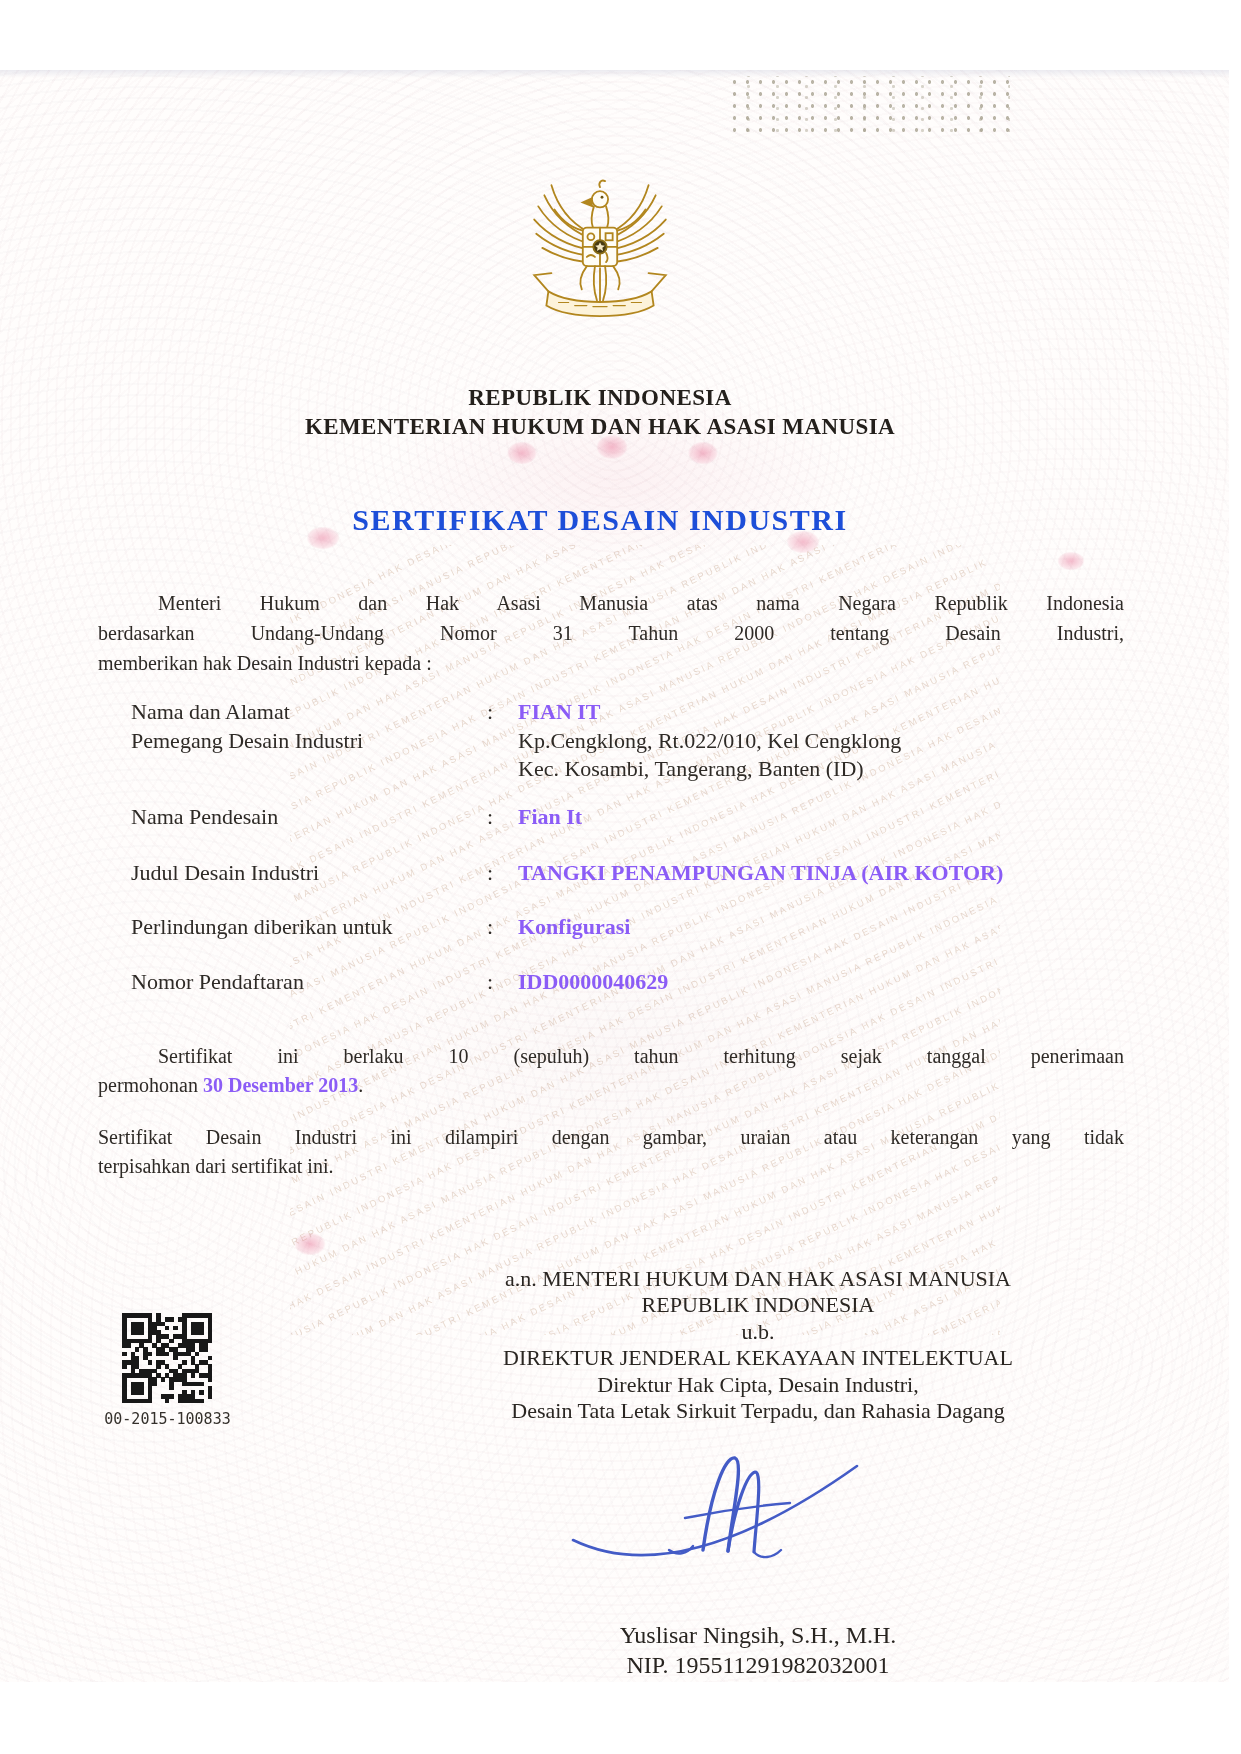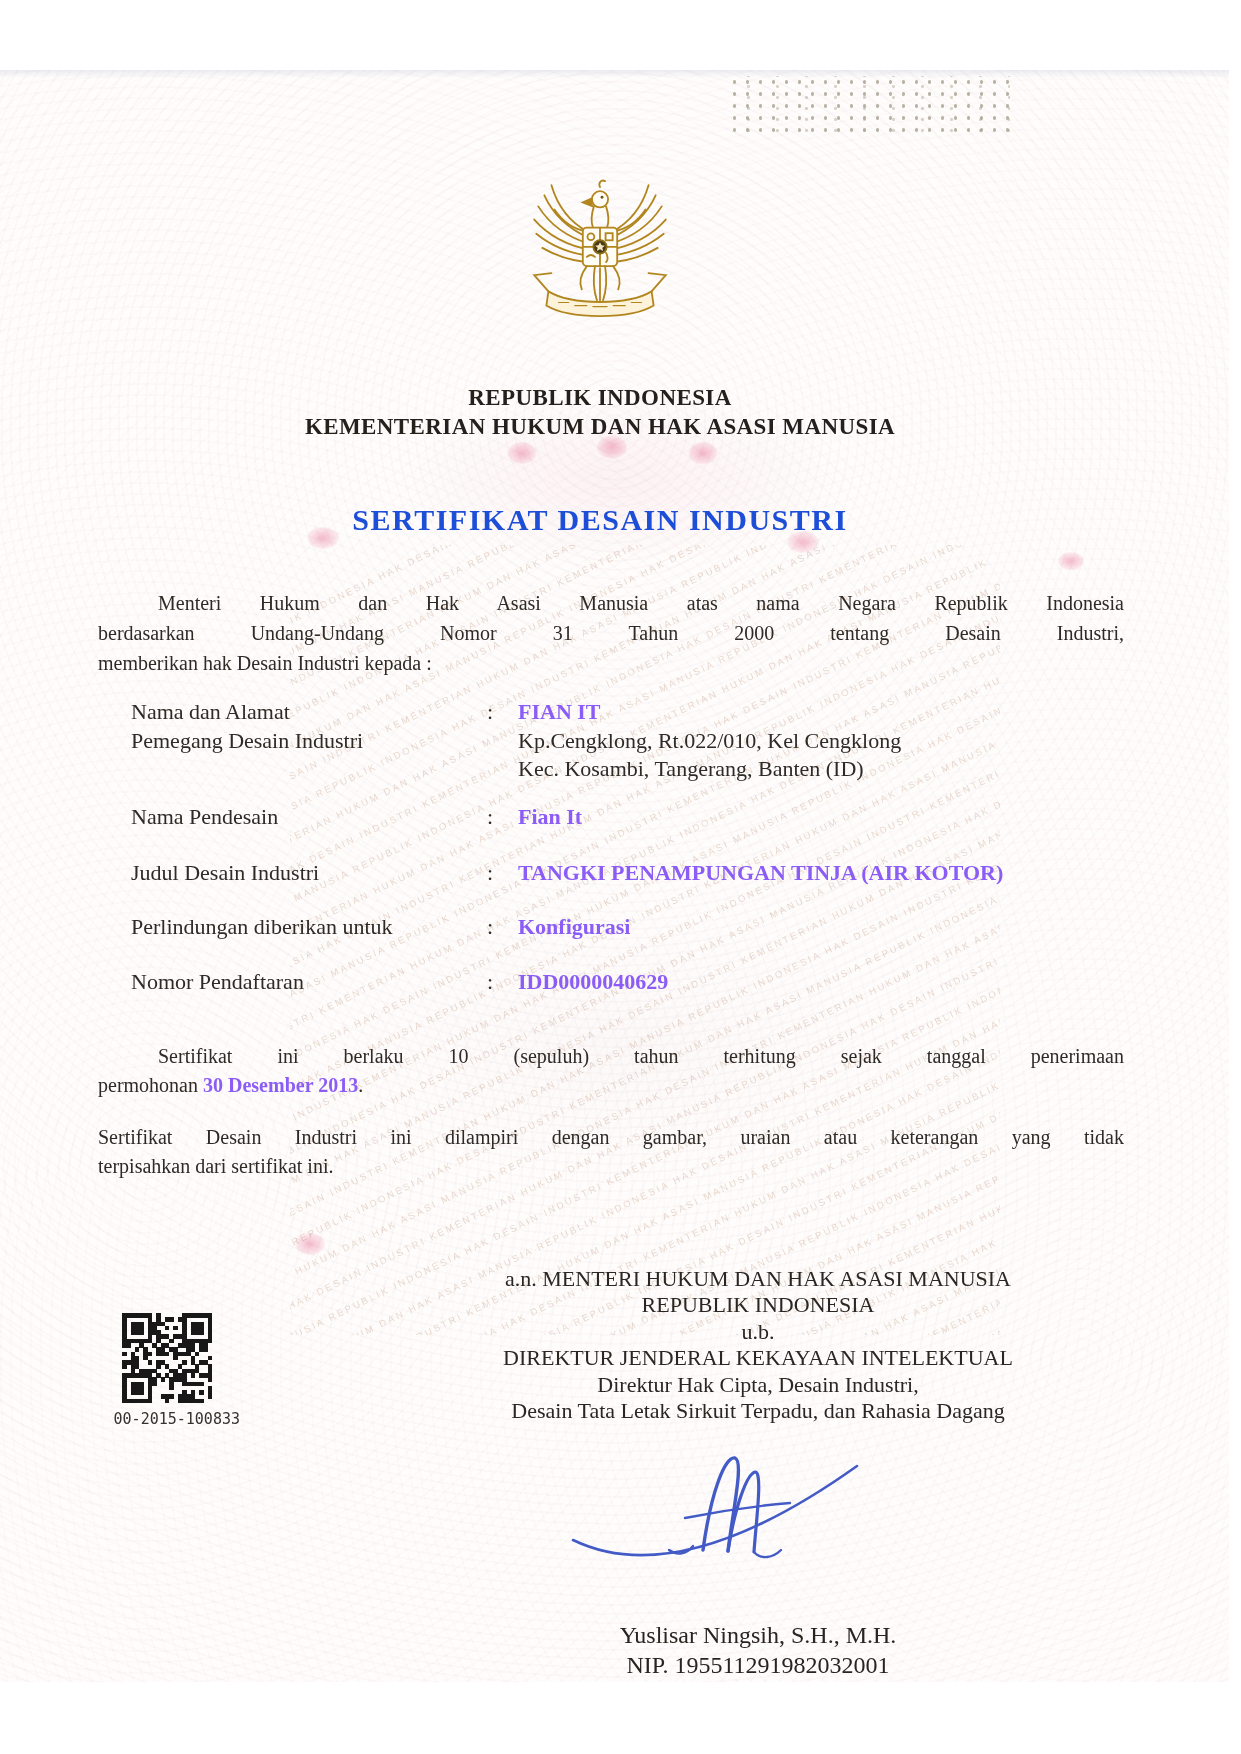--- a/index.html
+++ b/index.html
@@ -48,21 +48,21 @@
   
   .frow{left:0;width:1241px;font-size:22px;line-height:28.5px;}
   .flabel{position:absolute;left:131px;width:360px;}
   .fsep{position:absolute;left:487px;width:14px;}
   .fval{position:absolute;left:518px;width:600px;}
   .bold{font-weight:bold;color:#8b5cf6;}
   
   .signblock{left:353px;width:810px;text-align:center;font-size:22px;line-height:26.4px;color:#2a2622;}
   .officer{left:353px;width:810px;text-align:center;font-size:24px;line-height:30px;color:#282420;}
   
-  .qrlabel{left:95px;top:1410px;width:145px;text-align:right;
+  .qrlabel{left:95px;top:1410px;width:145px;text-align:center;
     font-family:"DejaVu Sans Mono", monospace;font-size:15px;color:#35312c;letter-spacing:0;}
   svg{display:block;}
 </style>
 </head>
 <body>
 
 <div class="abs scan"></div>
 
 <div class="abs wm-clip">
   <div class="wm-inner">KEMENTERIAN HUKUM DAN HAK ASASI MANUSIA REPUBLIK INDONESIA HAK DESAIN INDUSTRI KEMENTERIAN HUKUM DAN HAK ASASI MANUSIA REPUBLIK INDONESIA HAK DESAIN INDUSTRI KEMENTERIAN HUKUM DAN HAK ASASI MANUSIA REPUBLIK INDONESIA HAK DESAIN INDUSTRI KEMENTERIAN HUKUM DAN HAK ASASI MANUSIA REPUBLIK INDONESIA HAK DESAIN INDUSTRI KEMENTERIAN HUKUM DAN HAK ASASI MANUSIA REPUBLIK INDONESIA HAK DESAIN INDUSTRI KEMENTERIAN HUKUM DAN HAK ASASI MANUSIA REPUBLIK INDONESIA HAK DESAIN INDUSTRI KEMENTERIAN HUKUM DAN HAK ASASI MANUSIA REPUBLIK INDONESIA HAK DESAIN INDUSTRI KEMENTERIAN HUKUM DAN HAK ASASI MANUSIA REPUBLIK INDONESIA HAK DESAIN INDUSTRI KEMENTERIAN HUKUM DAN HAK ASASI MANUSIA REPUBLIK INDONESIA HAK DESAIN INDUSTRI KEMENTERIAN HUKUM DAN HAK ASASI MANUSIA REPUBLIK INDONESIA HAK DESAIN INDUSTRI KEMENTERIAN HUKUM DAN HAK ASASI MANUSIA REPUBLIK INDONESIA HAK DESAIN INDUSTRI KEMENTERIAN HUKUM DAN HAK ASASI MANUSIA REPUBLIK INDONESIA HAK DESAIN INDUSTRI KEMENTERIAN HUKUM DAN HAK ASASI MANUSIA REPUBLIK INDONESIA HAK DESAIN INDUSTRI KEMENTERIAN HUKUM DAN HAK ASASI MANUSIA REPUBLIK INDONESIA HAK DESAIN INDUSTRI KEMENTERIAN HUKUM DAN HAK ASASI MANUSIA REPUBLIK INDONESIA HAK DESAIN INDUSTRI KEMENTERIAN HUKUM DAN HAK ASASI MANUSIA REPUBLIK INDONESIA HAK DESAIN INDUSTRI KEMENTERIAN HUKUM DAN HAK ASASI MANUSIA REPUBLIK INDONESIA HAK DESAIN INDUSTRI KEMENTERIAN HUKUM DAN HAK ASASI MANUSIA REPUBLIK INDONESIA HAK DESAIN INDUSTRI KEMENTERIAN HUKUM DAN HAK ASASI MANUSIA REPUBLIK INDONESIA HAK DESAIN INDUSTRI KEMENTERIAN HUKUM DAN HAK ASASI MANUSIA REPUBLIK INDONESIA HAK DESAIN INDUSTRI KEMENTERIAN HUKUM DAN HAK ASASI MANUSIA REPUBLIK INDONESIA HAK DESAIN INDUSTRI KEMENTERIAN HUKUM DAN HAK ASASI MANUSIA REPUBLIK INDONESIA HAK DESAIN INDUSTRI KEMENTERIAN HUKUM DAN HAK ASASI MANUSIA REPUBLIK INDONESIA HAK DESAIN INDUSTRI KEMENTERIAN HUKUM DAN HAK ASASI MANUSIA REPUBLIK INDONESIA HAK DESAIN INDUSTRI KEMENTERIAN HUKUM DAN HAK ASASI MANUSIA REPUBLIK INDONESIA HAK DESAIN INDUSTRI KEMENTERIAN HUKUM DAN HAK ASASI MANUSIA REPUBLIK INDONESIA HAK DESAIN INDUSTRI KEMENTERIAN HUKUM DAN HAK ASASI MANUSIA REPUBLIK INDONESIA HAK DESAIN INDUSTRI KEMENTERIAN HUKUM DAN HAK ASASI MANUSIA REPUBLIK INDONESIA HAK DESAIN INDUSTRI KEMENTERIAN HUKUM DAN HAK ASASI MANUSIA REPUBLIK INDONESIA HAK DESAIN INDUSTRI KEMENTERIAN HUKUM DAN HAK ASASI MANUSIA REPUBLIK INDONESIA HAK DESAIN INDUSTRI KEMENTERIAN HUKUM DAN HAK ASASI MANUSIA REPUBLIK INDONESIA HAK DESAIN INDUSTRI KEMENTERIAN HUKUM DAN HAK ASASI MANUSIA REPUBLIK INDONESIA HAK DESAIN INDUSTRI KEMENTERIAN HUKUM DAN HAK ASASI MANUSIA REPUBLIK INDONESIA HAK DESAIN INDUSTRI KEMENTERIAN HUKUM DAN HAK ASASI MANUSIA REPUBLIK INDONESIA HAK DESAIN INDUSTRI KEMENTERIAN HUKUM DAN HAK ASASI MANUSIA REPUBLIK INDONESIA HAK DESAIN INDUSTRI KEMENTERIAN HUKUM DAN HAK ASASI MANUSIA REPUBLIK INDONESIA HAK DESAIN INDUSTRI KEMENTERIAN HUKUM DAN HAK ASASI MANUSIA REPUBLIK INDONESIA HAK DESAIN INDUSTRI KEMENTERIAN HUKUM DAN HAK ASASI MANUSIA REPUBLIK INDONESIA HAK DESAIN INDUSTRI KEMENTERIAN HUKUM DAN HAK ASASI MANUSIA REPUBLIK INDONESIA HAK DESAIN INDUSTRI KEMENTERIAN HUKUM DAN HAK ASASI MANUSIA REPUBLIK INDONESIA HAK DESAIN INDUSTRI KEMENTERIAN HUKUM DAN HAK ASASI MANUSIA REPUBLIK INDONESIA HAK DESAIN INDUSTRI KEMENTERIAN HUKUM DAN HAK ASASI MANUSIA REPUBLIK INDONESIA HAK DESAIN INDUSTRI KEMENTERIAN HUKUM DAN HAK ASASI MANUSIA REPUBLIK INDONESIA HAK DESAIN INDUSTRI KEMENTERIAN HUKUM DAN HAK ASASI MANUSIA REPUBLIK INDONESIA HAK DESAIN INDUSTRI KEMENTERIAN HUKUM DAN HAK ASASI MANUSIA REPUBLIK INDONESIA HAK DESAIN INDUSTRI KEMENTERIAN HUKUM DAN HAK ASASI MANUSIA REPUBLIK INDONESIA HAK DESAIN INDUSTRI KEMENTERIAN HUKUM DAN HAK ASASI MANUSIA REPUBLIK INDONESIA HAK DESAIN INDUSTRI KEMENTERIAN HUKUM DAN HAK ASASI MANUSIA REPUBLIK INDONESIA HAK DESAIN INDUSTRI KEMENTERIAN HUKUM DAN HAK ASASI MANUSIA REPUBLIK INDONESIA HAK DESAIN INDUSTRI KEMENTERIAN HUKUM DAN HAK ASASI MANUSIA REPUBLIK INDONESIA HAK DESAIN INDUSTRI KEMENTERIAN HUKUM DAN HAK ASASI MANUSIA REPUBLIK INDONESIA HAK DESAIN INDUSTRI KEMENTERIAN HUKUM DAN HAK ASASI MANUSIA REPUBLIK INDONESIA HAK DESAIN INDUSTRI KEMENTERIAN HUKUM DAN HAK ASASI MANUSIA REPUBLIK INDONESIA HAK DESAIN INDUSTRI KEMENTERIAN HUKUM DAN HAK ASASI MANUSIA REPUBLIK INDONESIA HAK DESAIN INDUSTRI KEMENTERIAN HUKUM DAN HAK ASASI MANUSIA REPUBLIK INDONESIA HAK DESAIN INDUSTRI KEMENTERIAN HUKUM DAN HAK ASASI MANUSIA REPUBLIK INDONESIA HAK DESAIN INDUSTRI KEMENTERIAN HUKUM DAN HAK ASASI MANUSIA REPUBLIK INDONESIA HAK DESAIN INDUSTRI KEMENTERIAN HUKUM DAN HAK ASASI MANUSIA REPUBLIK INDONESIA HAK DESAIN INDUSTRI KEMENTERIAN HUKUM DAN HAK ASASI MANUSIA REPUBLIK INDONESIA HAK DESAIN INDUSTRI KEMENTERIAN HUKUM DAN HAK ASASI MANUSIA REPUBLIK INDONESIA HAK DESAIN INDUSTRI KEMENTERIAN HUKUM DAN HAK ASASI MANUSIA REPUBLIK INDONESIA HAK DESAIN INDUSTRI KEMENTERIAN HUKUM DAN HAK ASASI MANUSIA REPUBLIK INDONESIA HAK DESAIN INDUSTRI KEMENTERIAN HUKUM DAN HAK ASASI MANUSIA REPUBLIK INDONESIA HAK DESAIN INDUSTRI KEMENTERIAN HUKUM DAN HAK ASASI MANUSIA REPUBLIK INDONESIA HAK DESAIN INDUSTRI KEMENTERIAN HUKUM DAN HAK ASASI MANUSIA REPUBLIK INDONESIA HAK DESAIN INDUSTRI KEMENTERIAN HUKUM DAN HAK ASASI MANUSIA REPUBLIK INDONESIA HAK DESAIN INDUSTRI KEMENTERIAN HUKUM DAN HAK ASASI MANUSIA REPUBLIK INDONESIA HAK DESAIN INDUSTRI KEMENTERIAN HUKUM DAN HAK ASASI MANUSIA REPUBLIK INDONESIA HAK DESAIN INDUSTRI KEMENTERIAN HUKUM DAN HAK ASASI MANUSIA REPUBLIK INDONESIA HAK DESAIN INDUSTRI KEMENTERIAN HUKUM DAN HAK ASASI MANUSIA REPUBLIK INDONESIA HAK DESAIN INDUSTRI KEMENTERIAN HUKUM DAN HAK ASASI MANUSIA REPUBLIK INDONESIA HAK DESAIN INDUSTRI KEMENTERIAN HUKUM DAN HAK ASASI MANUSIA REPUBLIK INDONESIA HAK DESAIN INDUSTRI KEMENTERIAN HUKUM DAN HAK ASASI MANUSIA REPUBLIK INDONESIA HAK DESAIN INDUSTRI KEMENTERIAN HUKUM DAN HAK ASASI MANUSIA REPUBLIK INDONESIA HAK DESAIN INDUSTRI KEMENTERIAN HUKUM DAN HAK ASASI MANUSIA REPUBLIK INDONESIA HAK DESAIN INDUSTRI KEMENTERIAN HUKUM DAN HAK ASASI MANUSIA REPUBLIK INDONESIA HAK DESAIN INDUSTRI KEMENTERIAN HUKUM DAN HAK ASASI MANUSIA REPUBLIK INDONESIA HAK DESAIN INDUSTRI KEMENTERIAN HUKUM DAN HAK ASASI MANUSIA REPUBLIK INDONESIA HAK DESAIN INDUSTRI KEMENTERIAN HUKUM DAN HAK ASASI MANUSIA REPUBLIK INDONESIA HAK DESAIN INDUSTRI KEMENTERIAN HUKUM DAN HAK ASASI MANUSIA REPUBLIK INDONESIA HAK DESAIN INDUSTRI KEMENTERIAN HUKUM DAN HAK ASASI MANUSIA REPUBLIK INDONESIA HAK DESAIN INDUSTRI KEMENTERIAN HUKUM DAN HAK ASASI MANUSIA REPUBLIK INDONESIA HAK DESAIN INDUSTRI KEMENTERIAN HUKUM DAN HAK ASASI MANUSIA REPUBLIK INDONESIA HAK DESAIN INDUSTRI KEMENTERIAN HUKUM DAN HAK ASASI MANUSIA REPUBLIK INDONESIA HAK DESAIN INDUSTRI KEMENTERIAN HUKUM DAN HAK ASASI MANUSIA REPUBLIK INDONESIA HAK DESAIN INDUSTRI KEMENTERIAN HUKUM DAN HAK ASASI MANUSIA REPUBLIK INDONESIA HAK DESAIN INDUSTRI KEMENTERIAN HUKUM DAN HAK ASASI MANUSIA REPUBLIK INDONESIA HAK DESAIN INDUSTRI KEMENTERIAN HUKUM DAN HAK ASASI MANUSIA REPUBLIK INDONESIA HAK DESAIN INDUSTRI KEMENTERIAN HUKUM DAN HAK ASASI MANUSIA REPUBLIK INDONESIA HAK DESAIN INDUSTRI KEMENTERIAN HUKUM DAN HAK ASASI MANUSIA REPUBLIK INDONESIA HAK DESAIN INDUSTRI KEMENTERIAN HUKUM DAN HAK ASASI MANUSIA REPUBLIK INDONESIA HAK DESAIN INDUSTRI KEMENTERIAN HUKUM DAN HAK ASASI MANUSIA REPUBLIK INDONESIA HAK DESAIN INDUSTRI KEMENTERIAN HUKUM DAN HAK ASASI MANUSIA REPUBLIK INDONESIA HAK DESAIN INDUSTRI KEMENTERIAN HUKUM DAN HAK ASASI MANUSIA REPUBLIK INDONESIA HAK DESAIN INDUSTRI KEMENTERIAN HUKUM DAN HAK ASASI MANUSIA REPUBLIK INDONESIA HAK DESAIN INDUSTRI KEMENTERIAN HUKUM DAN HAK ASASI MANUSIA REPUBLIK INDONESIA HAK DESAIN INDUSTRI KEMENTERIAN HUKUM DAN HAK ASASI MANUSIA REPUBLIK INDONESIA HAK DESAIN INDUSTRI KEMENTERIAN HUKUM DAN HAK ASASI MANUSIA REPUBLIK INDONESIA HAK DESAIN INDUSTRI KEMENTERIAN HUKUM DAN HAK ASASI MANUSIA REPUBLIK INDONESIA HAK DESAIN INDUSTRI KEMENTERIAN HUKUM DAN HAK ASASI MANUSIA REPUBLIK INDONESIA HAK DESAIN INDUSTRI KEMENTERIAN HUKUM DAN HAK ASASI MANUSIA REPUBLIK INDONESIA HAK DESAIN INDUSTRI KEMENTERIAN HUKUM DAN HAK ASASI MANUSIA REPUBLIK INDONESIA HAK DESAIN INDUSTRI KEMENTERIAN HUKUM DAN HAK ASASI MANUSIA REPUBLIK INDONESIA HAK DESAIN INDUSTRI KEMENTERIAN HUKUM DAN HAK ASASI MANUSIA REPUBLIK INDONESIA HAK DESAIN INDUSTRI KEMENTERIAN HUKUM DAN HAK ASASI MANUSIA REPUBLIK INDONESIA HAK DESAIN INDUSTRI KEMENTERIAN HUKUM DAN HAK ASASI MANUSIA REPUBLIK INDONESIA HAK DESAIN INDUSTRI KEMENTERIAN HUKUM DAN HAK ASASI MANUSIA REPUBLIK INDONESIA HAK DESAIN INDUSTRI KEMENTERIAN HUKUM DAN HAK ASASI MANUSIA REPUBLIK INDONESIA HAK DESAIN INDUSTRI KEMENTERIAN HUKUM DAN HAK ASASI MANUSIA REPUBLIK INDONESIA HAK DESAIN INDUSTRI KEMENTERIAN HUKUM DAN HAK ASASI MANUSIA REPUBLIK INDONESIA HAK DESAIN INDUSTRI KEMENTERIAN HUKUM DAN HAK ASASI MANUSIA REPUBLIK INDONESIA HAK DESAIN INDUSTRI KEMENTERIAN HUKUM DAN HAK ASASI MANUSIA REPUBLIK INDONESIA HAK DESAIN INDUSTRI KEMENTERIAN HUKUM DAN HAK ASASI MANUSIA REPUBLIK INDONESIA HAK DESAIN INDUSTRI KEMENTERIAN HUKUM DAN HAK ASASI MANUSIA REPUBLIK INDONESIA HAK DESAIN INDUSTRI KEMENTERIAN HUKUM DAN HAK ASASI MANUSIA REPUBLIK INDONESIA HAK DESAIN INDUSTRI KEMENTERIAN HUKUM DAN HAK ASASI MANUSIA REPUBLIK INDONESIA HAK DESAIN INDUSTRI KEMENTERIAN HUKUM DAN HAK ASASI MANUSIA REPUBLIK INDONESIA HAK DESAIN INDUSTRI KEMENTERIAN HUKUM DAN HAK ASASI MANUSIA REPUBLIK INDONESIA HAK DESAIN INDUSTRI KEMENTERIAN HUKUM DAN HAK ASASI MANUSIA REPUBLIK INDONESIA HAK DESAIN INDUSTRI KEMENTERIAN HUKUM DAN HAK ASASI MANUSIA REPUBLIK INDONESIA HAK DESAIN INDUSTRI </div>

